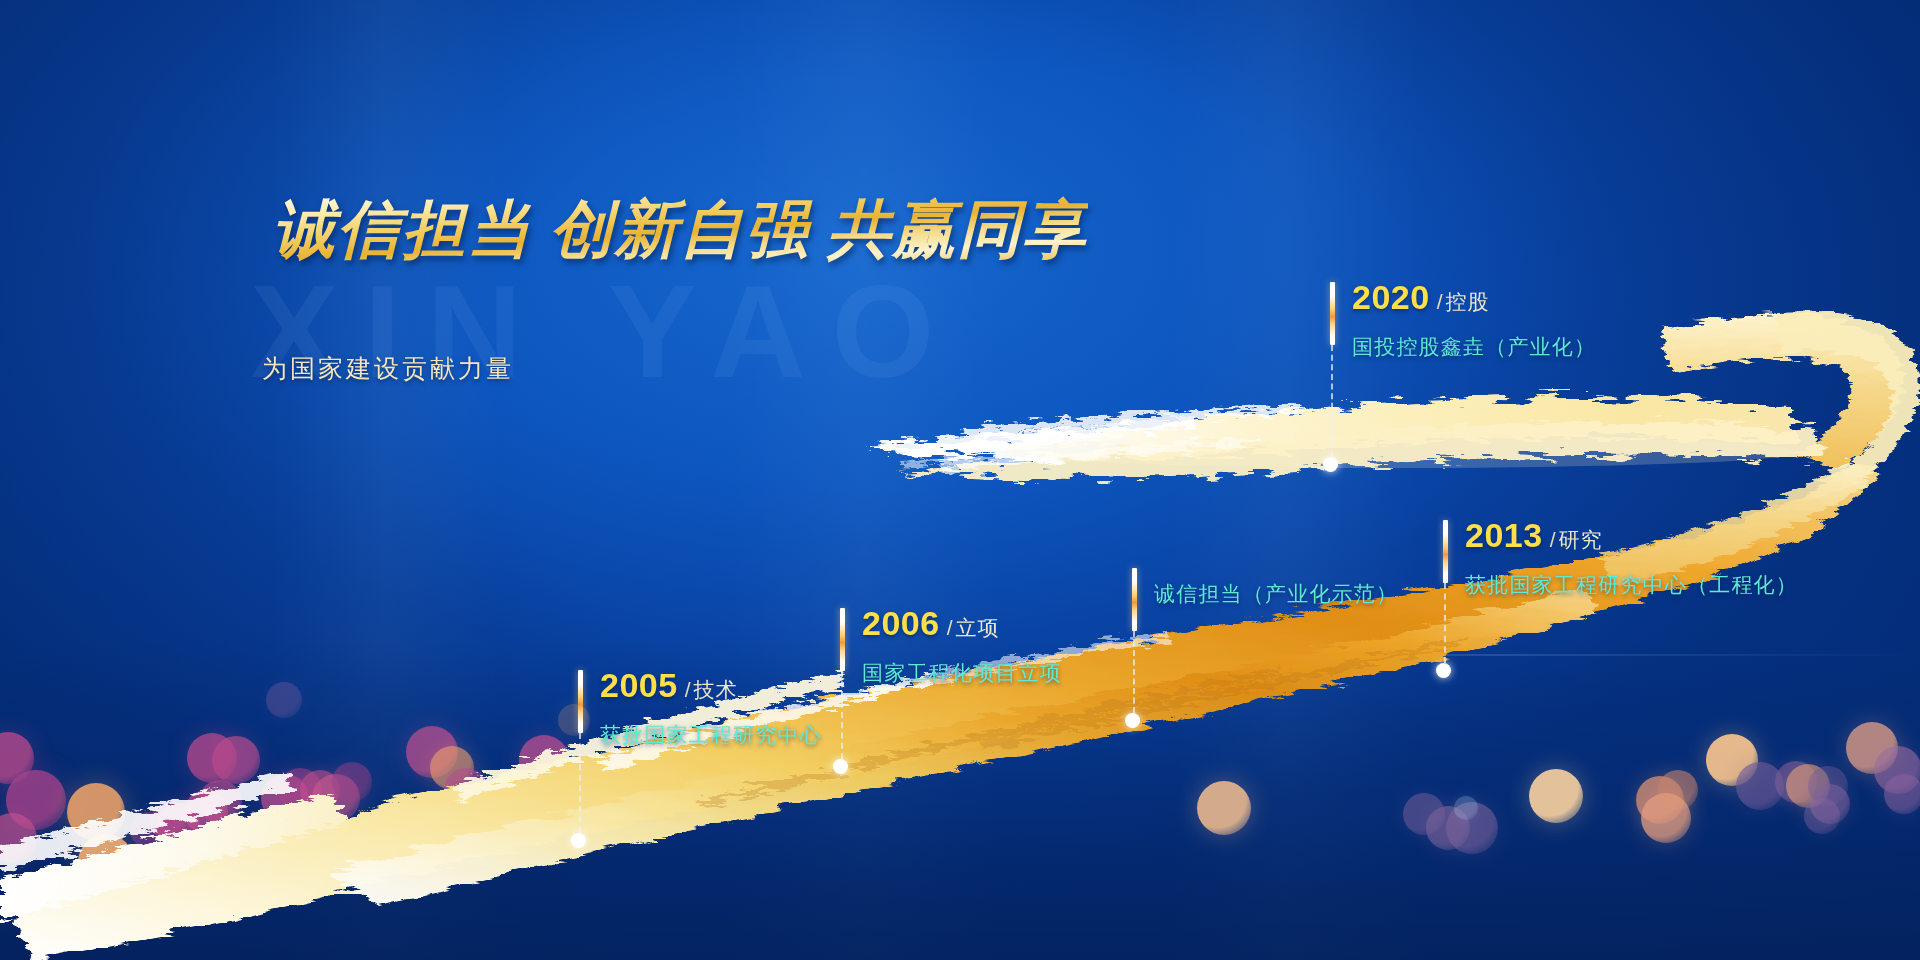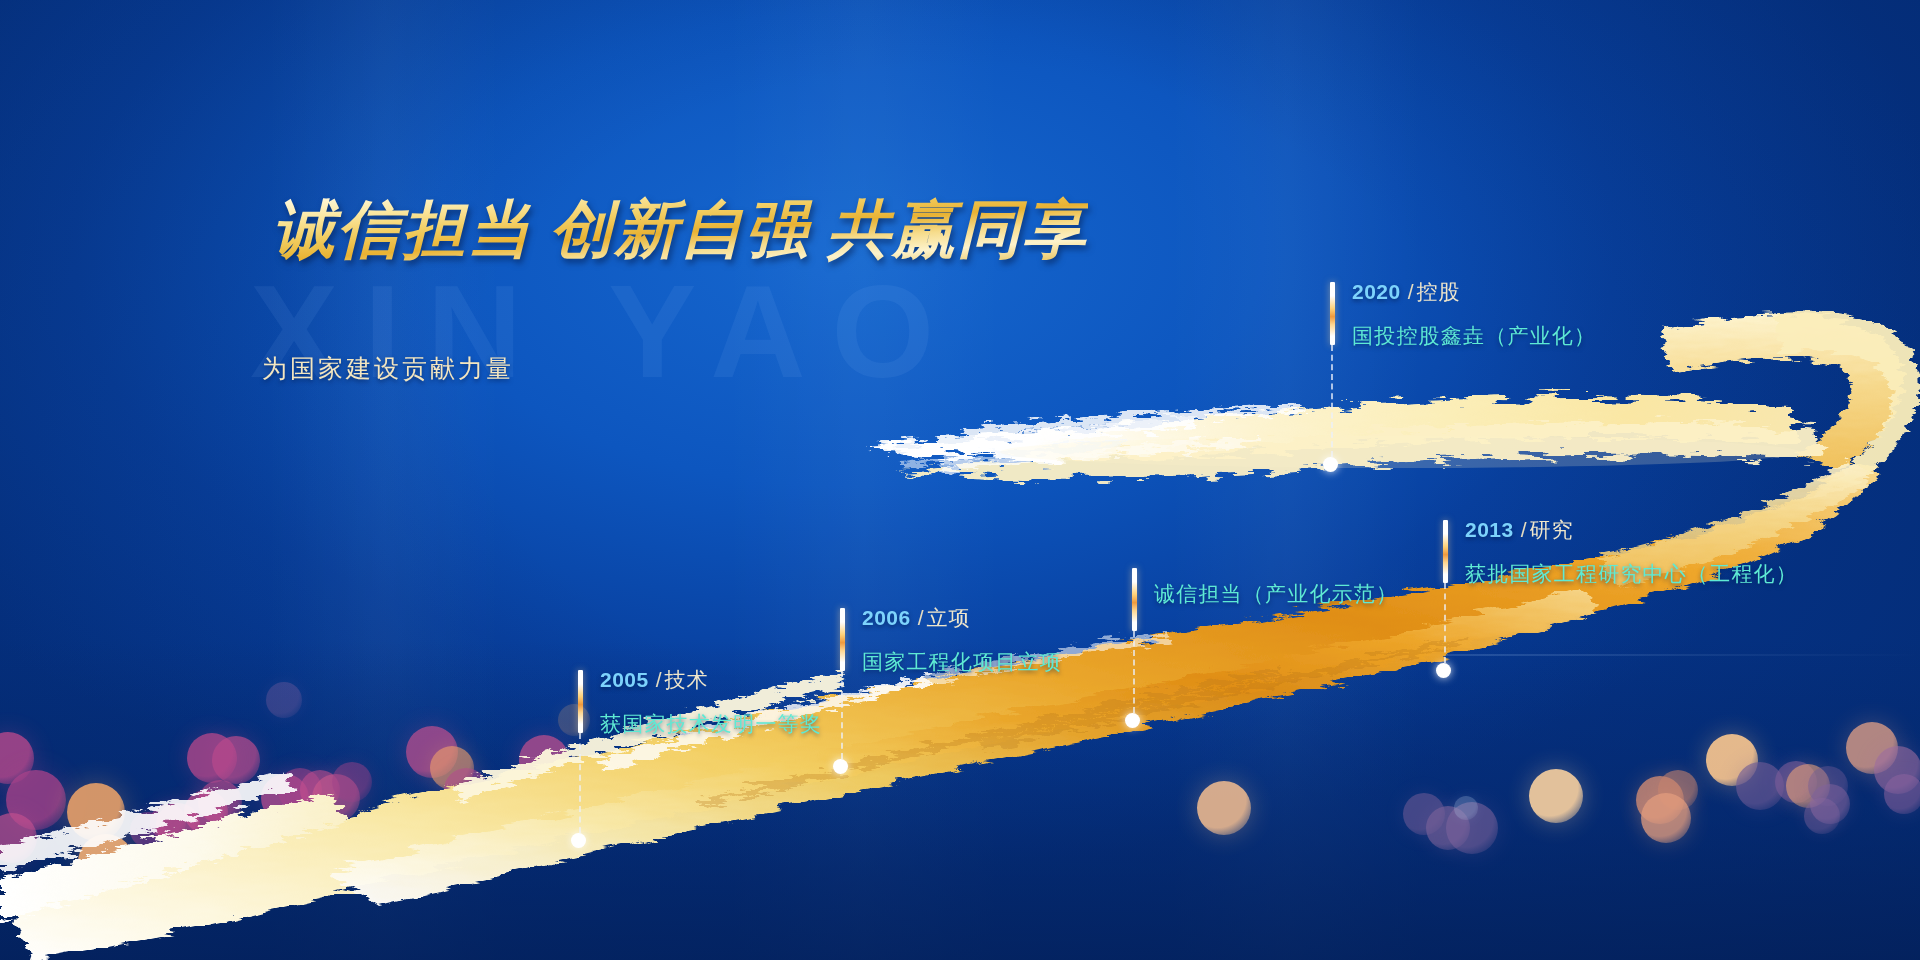--- a/index.html
+++ b/index.html
@@ -102,21 +102,21 @@
   .tl-item { position:absolute; }
   .tl-bar {
     position:absolute; left:0; top:0; width:5px; height:63px; border-radius:1px;
     background:linear-gradient(180deg,
       #ffffff 0%, #ffffff 22%, #ffd37a 42%,
       #f09a3d 55%, #ffd893 68%, #ffffff 86%, #ffffff 100%);
     box-shadow:0 0 7px rgba(255,220,150,0.5);
   }
   .tl-body { position:absolute; left:22px; top:-4px; white-space:nowrap; }
   .tl-year {
-    font-size:21px; font-weight:bold; color:#7dd3fc;
+    font-size:34px; font-weight:bold; color:#fde047;
     letter-spacing:0.5px;
     font-family:"Liberation Sans","DejaVu Sans",sans-serif;
     text-shadow:0 2px 4px rgba(2,24,70,0.55);
   }
   .tl-sep { font-size:21px; color:#e6ddc0; margin:0 3px 0 7px; font-weight:300; }
   .tl-cat { font-size:21px; color:#efe6cb; letter-spacing:1px; }
   .tl-desc {
     margin-top:16px; font-size:21px; color:#5eead4; letter-spacing:1.2px;
     text-shadow:0 2px 4px rgba(2,24,70,0.55);
   }
@@ -355,21 +355,21 @@
 
   <div class="headline">诚信担当 创新自强 共赢同享</div>
 
   <div class="slogan l1">为国家建设贡献力量</div>
 
   <div id="timeline">
       <div class="tl-item" style="left: 578px; top: 670px;">
         <div class="tl-bar"></div>
         <div class="tl-body">
           <div><span class="tl-year">2005</span><span class="tl-sep">/</span><span class="tl-cat">技术</span></div>
-          <div class="tl-desc">获国家技术发明一等奖</div>
+          <div class="tl-desc">获批国家工程研究中心</div>
         </div>
         <div class="tl-dash" style="left: 1px; top: 63px; height: 100px;"></div>
         <div class="tl-dot" style="left: -7px; top: 163px;"></div>
       </div>
       <div class="tl-item" style="left: 840px; top: 608px;">
         <div class="tl-bar"></div>
         <div class="tl-body">
           <div><span class="tl-year">2006</span><span class="tl-sep">/</span><span class="tl-cat">立项</span></div>
           <div class="tl-desc">国家工程化项目立项</div>
         </div>

